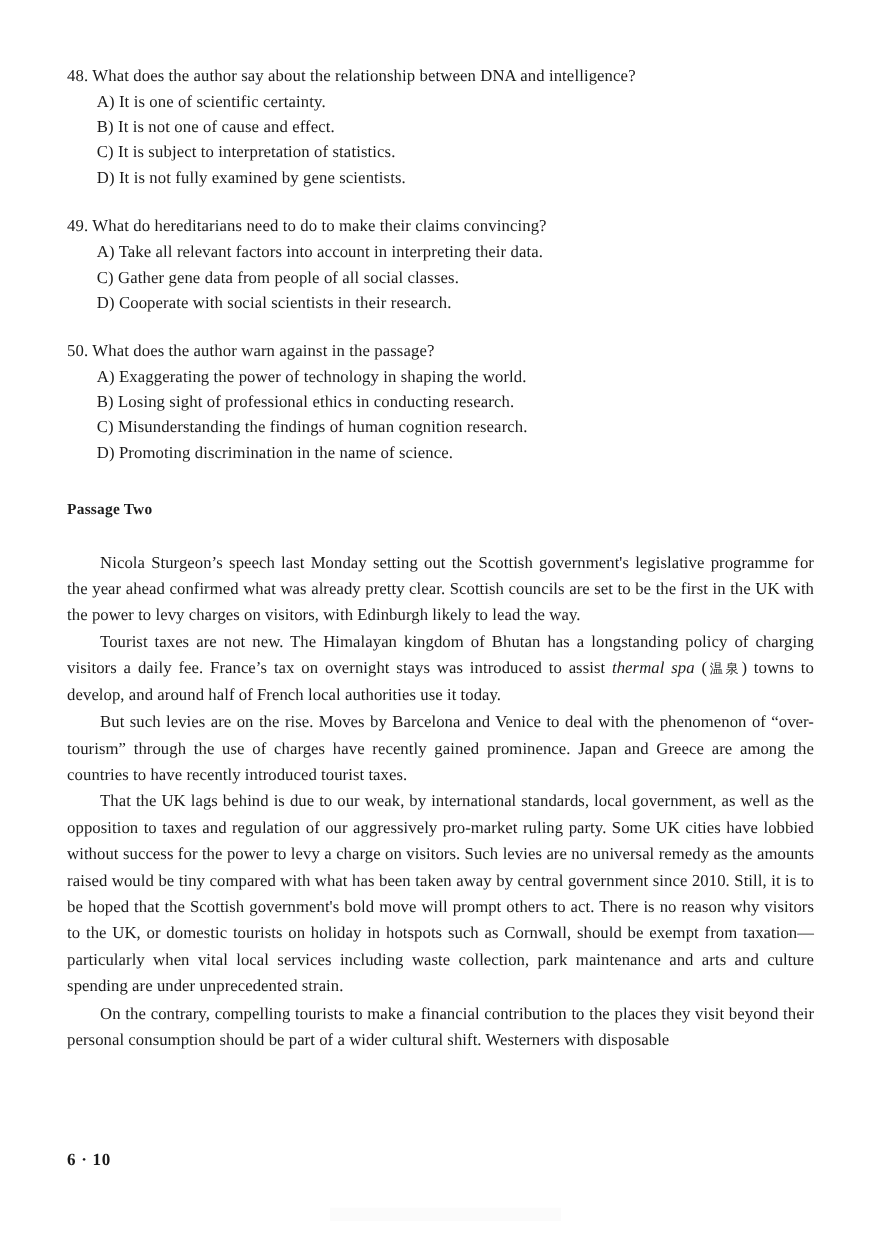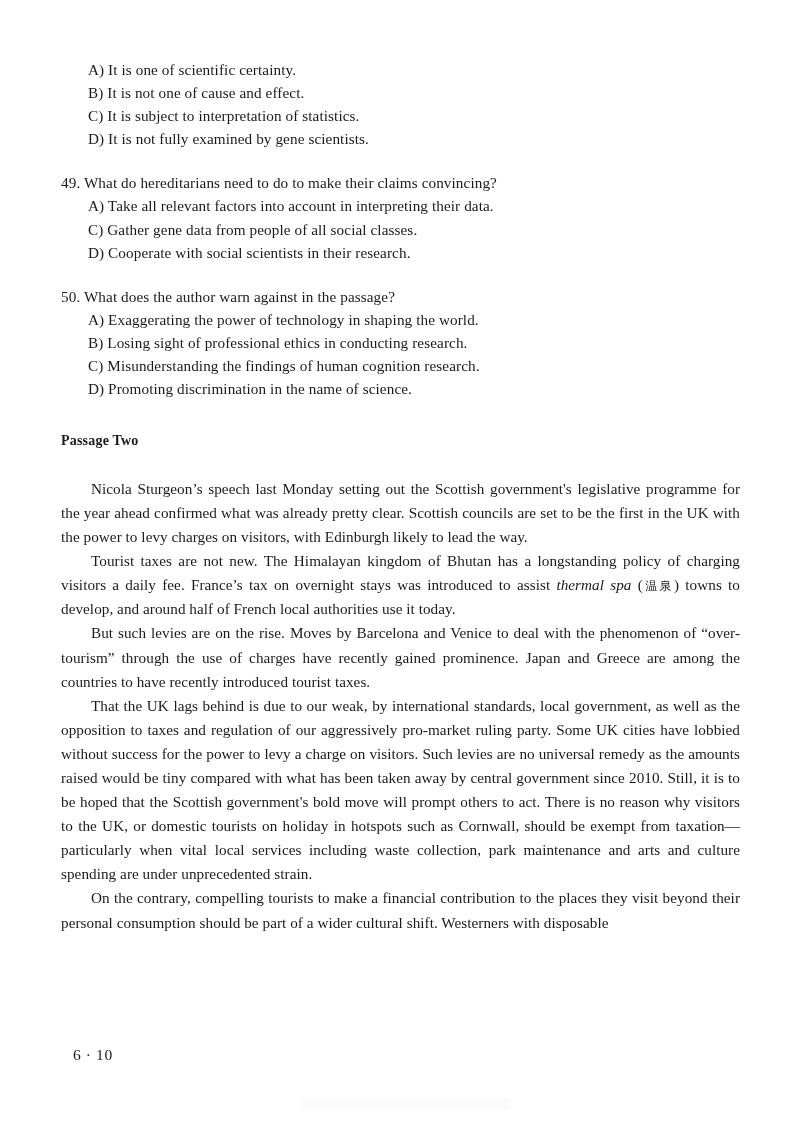--- a/index.html
+++ b/index.html
@@ -76,23 +76,23 @@
     font-family: "DejaVu Sans", sans-serif;
     font-size: 12px;
   }
   .para i {
     font-style: italic;
   }
 
   
   .footer {
     position: absolute;
-    left: 73px;
+    left: 61px;
     top: 1046px;
-    font-weight: normal;
+    font-weight: bold;
     font-size: 15.5px;
     letter-spacing: 0.6px;
   }
 
   
   .scan-smudge {
     position: absolute;
     left: 300px;
     top: 1098px;
     width: 210px;
@@ -101,20 +101,21 @@
     opacity: 0.9;
   }
 </style>
 </head>
 <body>
 
 <div class="page">
   <div class="content">
 
     <div class="question-block">
+      <div class="question-stem">48. What does the author say about the relationship between DNA and intelligence?</div>
       <div class="option">A) It is one of scientific certainty.</div>
       <div class="option">B) It is not one of cause and effect.</div>
       <div class="option">C) It is subject to interpretation of statistics.</div>
       <div class="option">D) It is not fully examined by gene scientists.</div>
     </div>
 
     <div class="question-block">
       <div class="question-stem">49. What do hereditarians need to do to make their claims convincing?</div>
       <div class="option">A) Take all relevant factors into account in interpreting their data.</div>
       <div class="option">C) Gather gene data from people of all social classes.</div>

